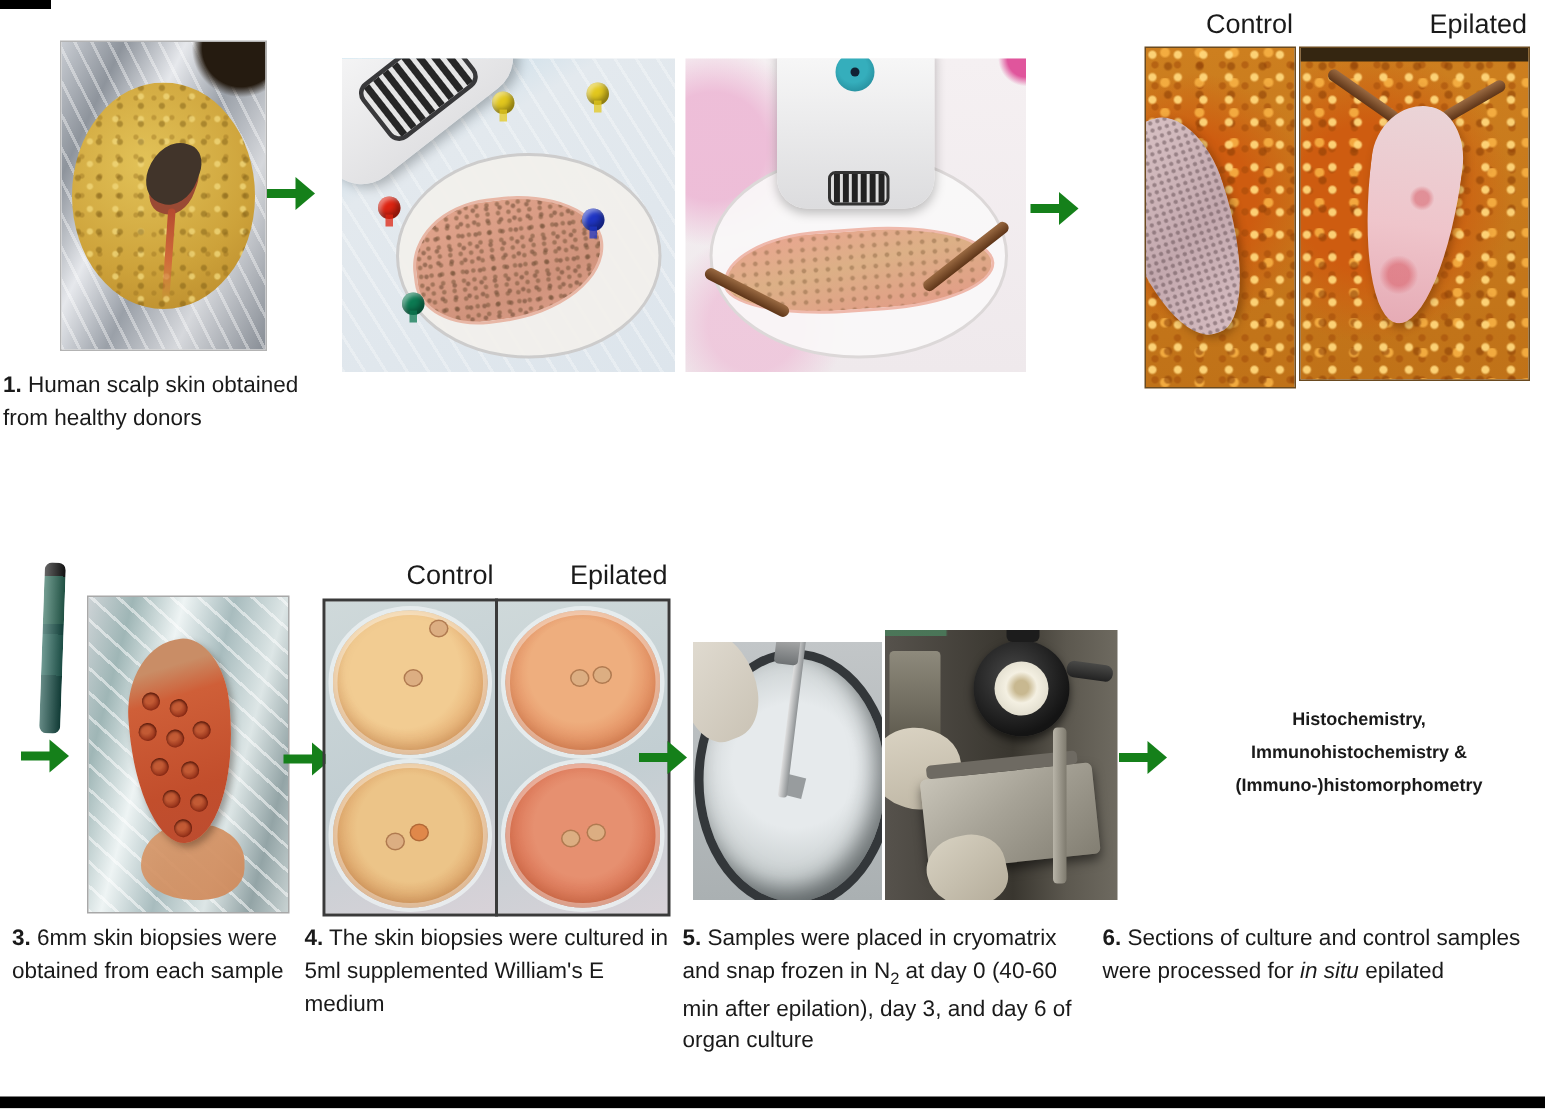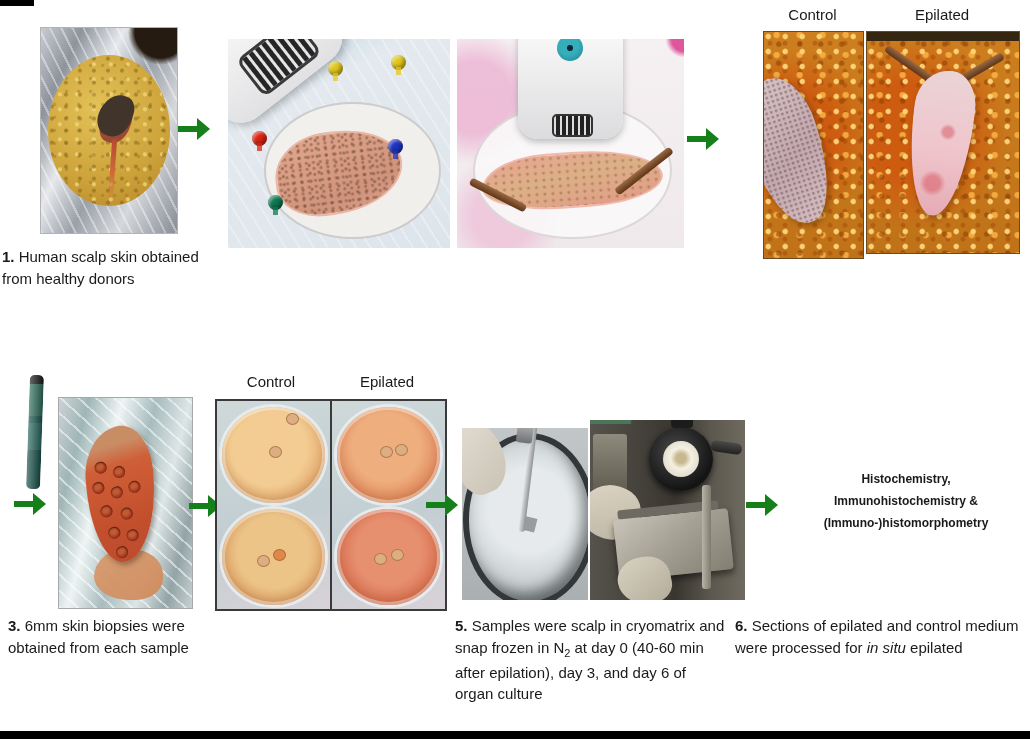--- a/index.html
+++ b/index.html
@@ -13,21 +13,21 @@
   .cap{position:absolute;text-align:left;font-size:15px;line-height:1.45;}
   .cap b{font-weight:bold;}
   .cap i{font-style:italic;}
   .cap sub{font-size:11px;}
   #cap1{left:2px;top:246px;width:214px;}
   #cap2{left:738px;top:264px;width:292px;}
   #cap3{left:8px;top:615px;width:202px;}
   #cap4{left:203px;top:615px;width:252px;}
   #cap5{left:455px;top:615px;width:272px;}
   #cap6{left:735px;top:615px;width:296px;}
-  .lbl{position:absolute;text-align:center;font-size:15px;}
+  .lbl{position:absolute;text-align:right;font-size:18px;}
   #lbl-ctrl-top{left:763px;top:6px;width:99px;}
   #lbl-epi-top{left:866px;top:6px;width:152px;}
   #lbl-ctrl-dish{left:213px;top:373px;width:116px;}
   #lbl-epi-dish{left:329px;top:373px;width:116px;}
   .result{position:absolute;left:784px;top:468px;width:244px;text-align:center;
           font-weight:bold;font-size:12px;line-height:22px;white-space:pre-line;}
 
   
   .arrow{position:absolute;width:33px;height:22px;}
   .arrow .shaft{position:absolute;left:1px;top:8px;width:20px;height:6px;background:var(--arrow);}
@@ -323,15 +323,16 @@
   <div class="arrow" id="a6">
     <div class="shaft"></div>
     <div class="head"></div>
   </div>
 
   <div class="result">Histochemistry,
 Immunohistochemistry &amp;
 (Immuno-)histomorphometry</div>
 
   <div class="cap" id="cap3"><b>3.</b><span> 6mm skin biopsies were obtained  from each sample</span></div>
-  <div class="cap" id="cap5"><b>5.</b><span> Samples were scalp in cryomatrix and snap frozen in N</span><sub>2</sub><span> at day 0 (40-60 min after epilation), day 3, and day 6 of organ culture</span></div>
-  <div class="cap" id="cap6"><b>6.</b><span> Sections of epilated and control medium were processed for </span><i>in situ</i><span> epilated</span></div>
+  <div class="cap" id="cap4"><b>4.</b><span> The skin biopsies were cultured in 5ml supplemented William's E medium</span></div>
+  <div class="cap" id="cap5"><b>5.</b><span> Samples were placed in cryomatrix and snap frozen in N</span><sub>2</sub><span> at day 0 (40-60 min after epilation), day 3, and day 6 of organ culture</span></div>
+  <div class="cap" id="cap6"><b>6.</b><span> Sections of culture and control samples were processed for </span><i>in situ</i><span> epilated</span></div>
 </div>
 
 </body></html>

